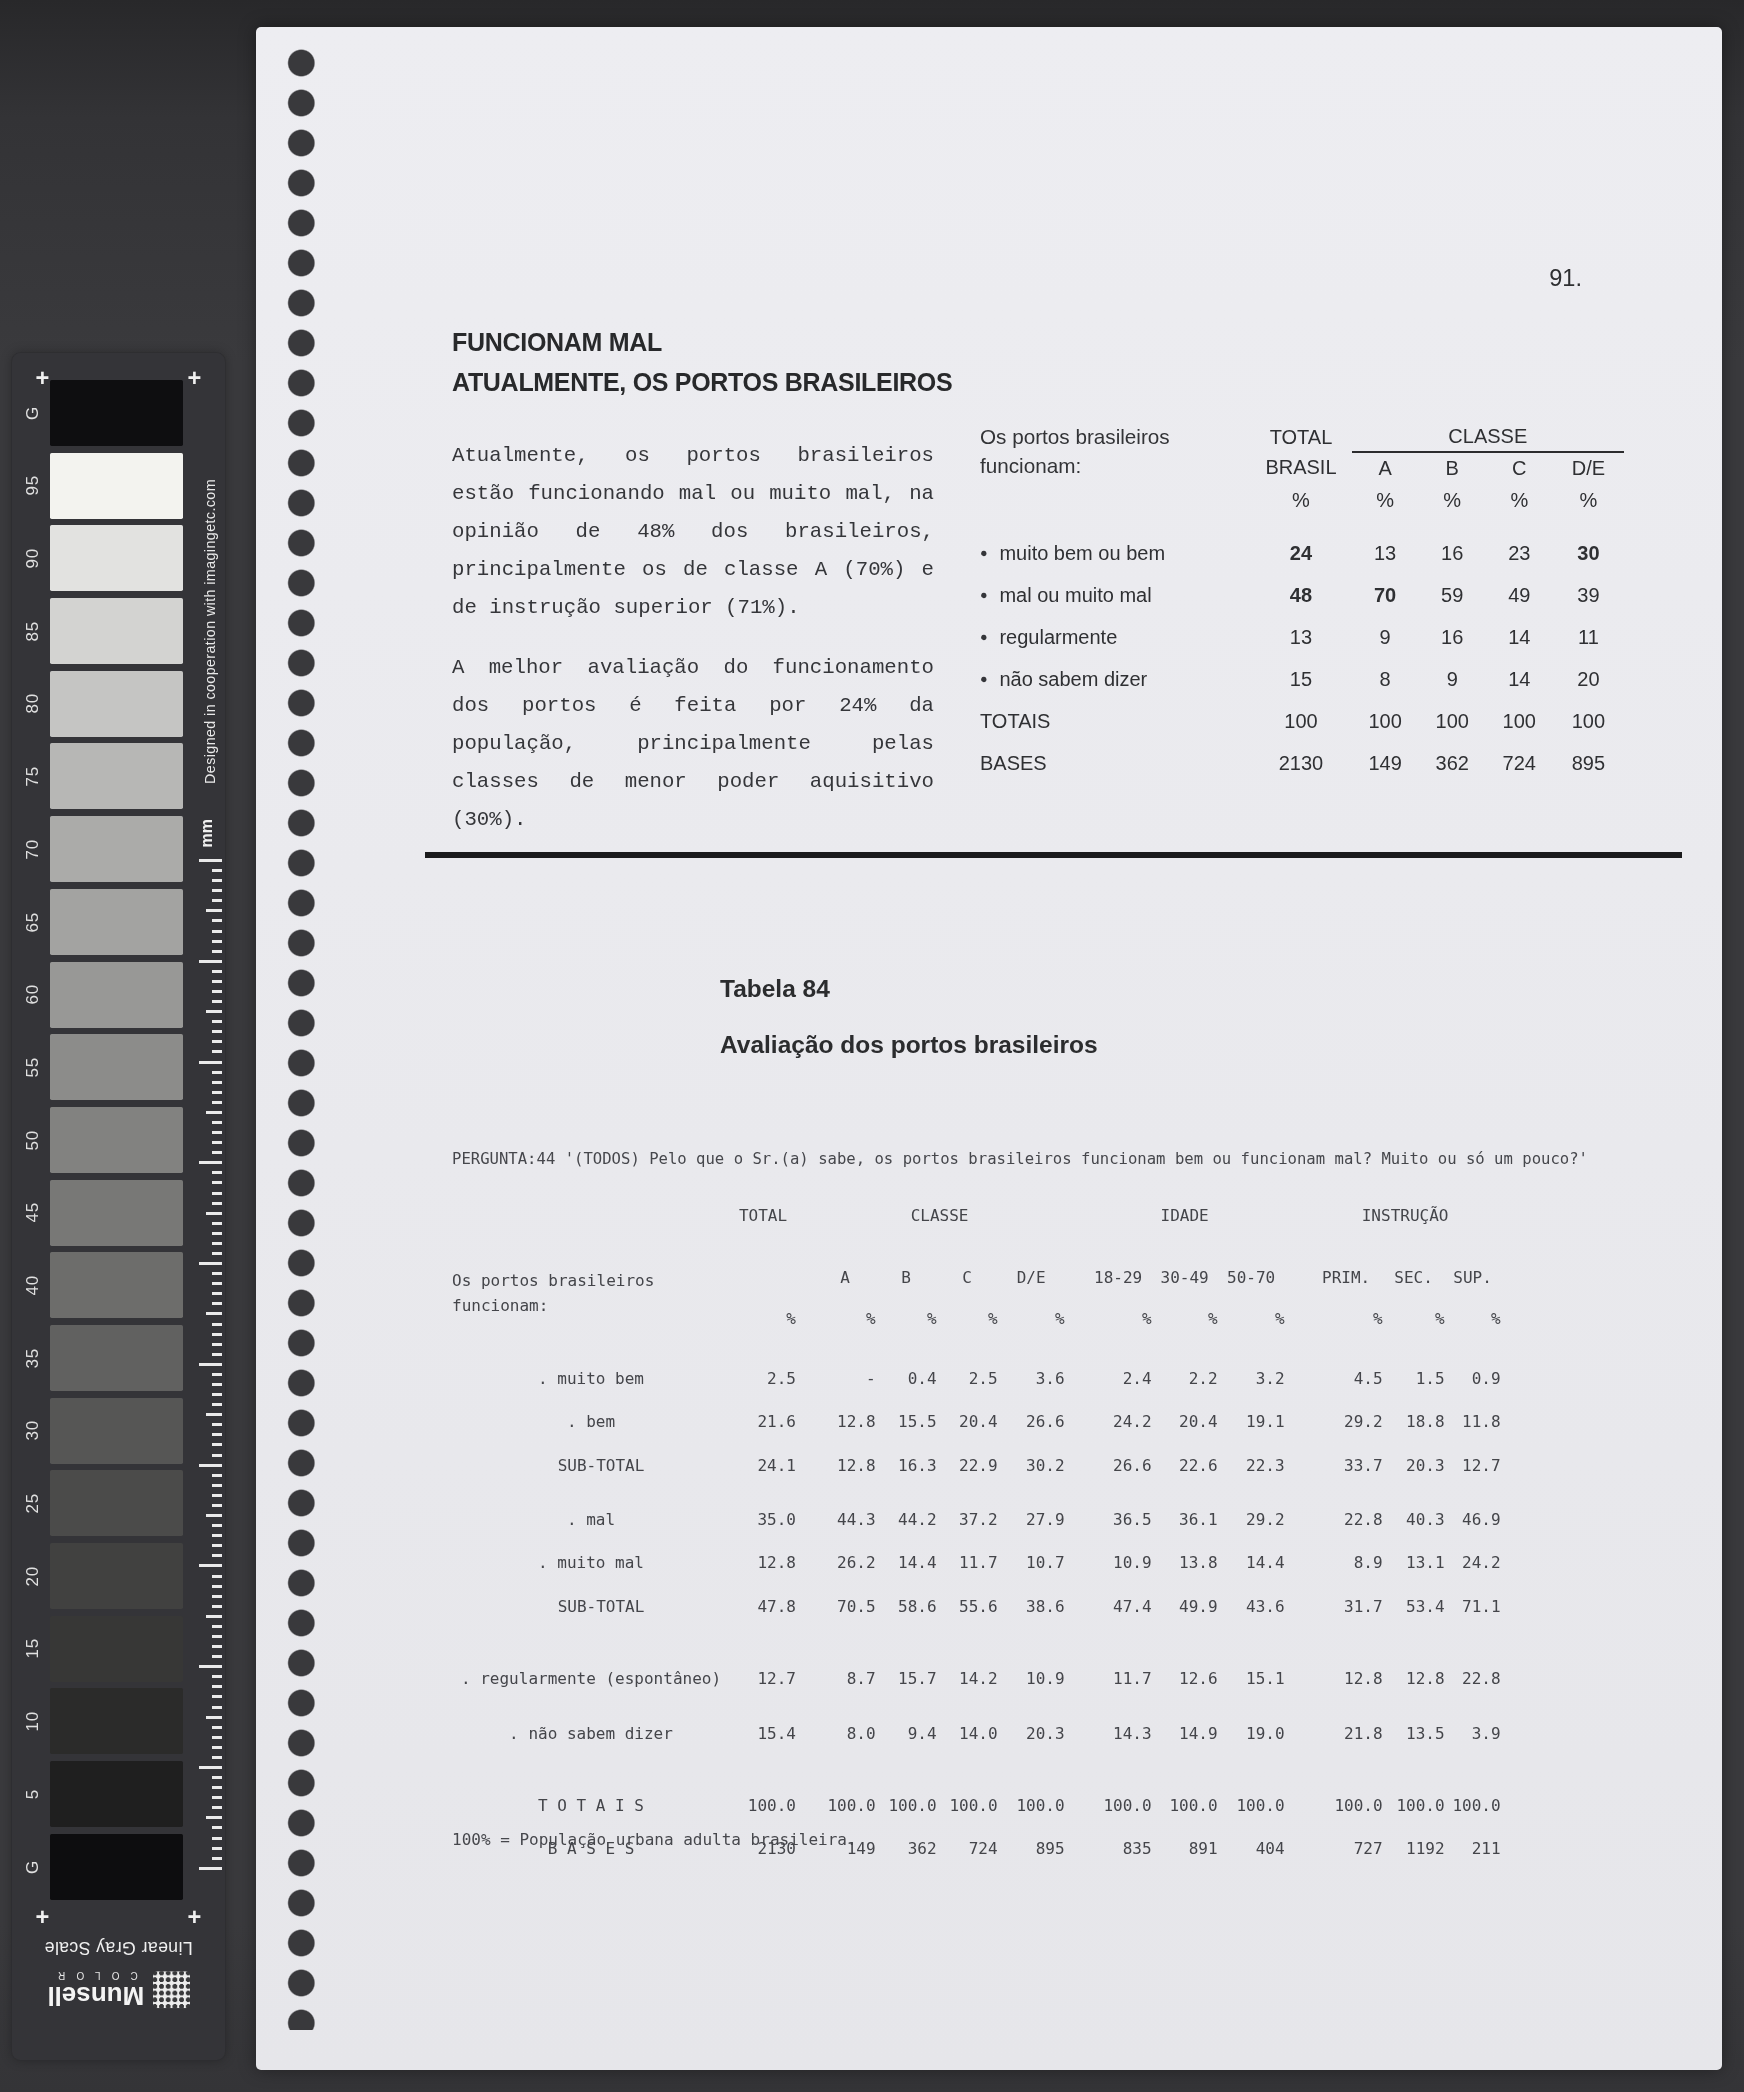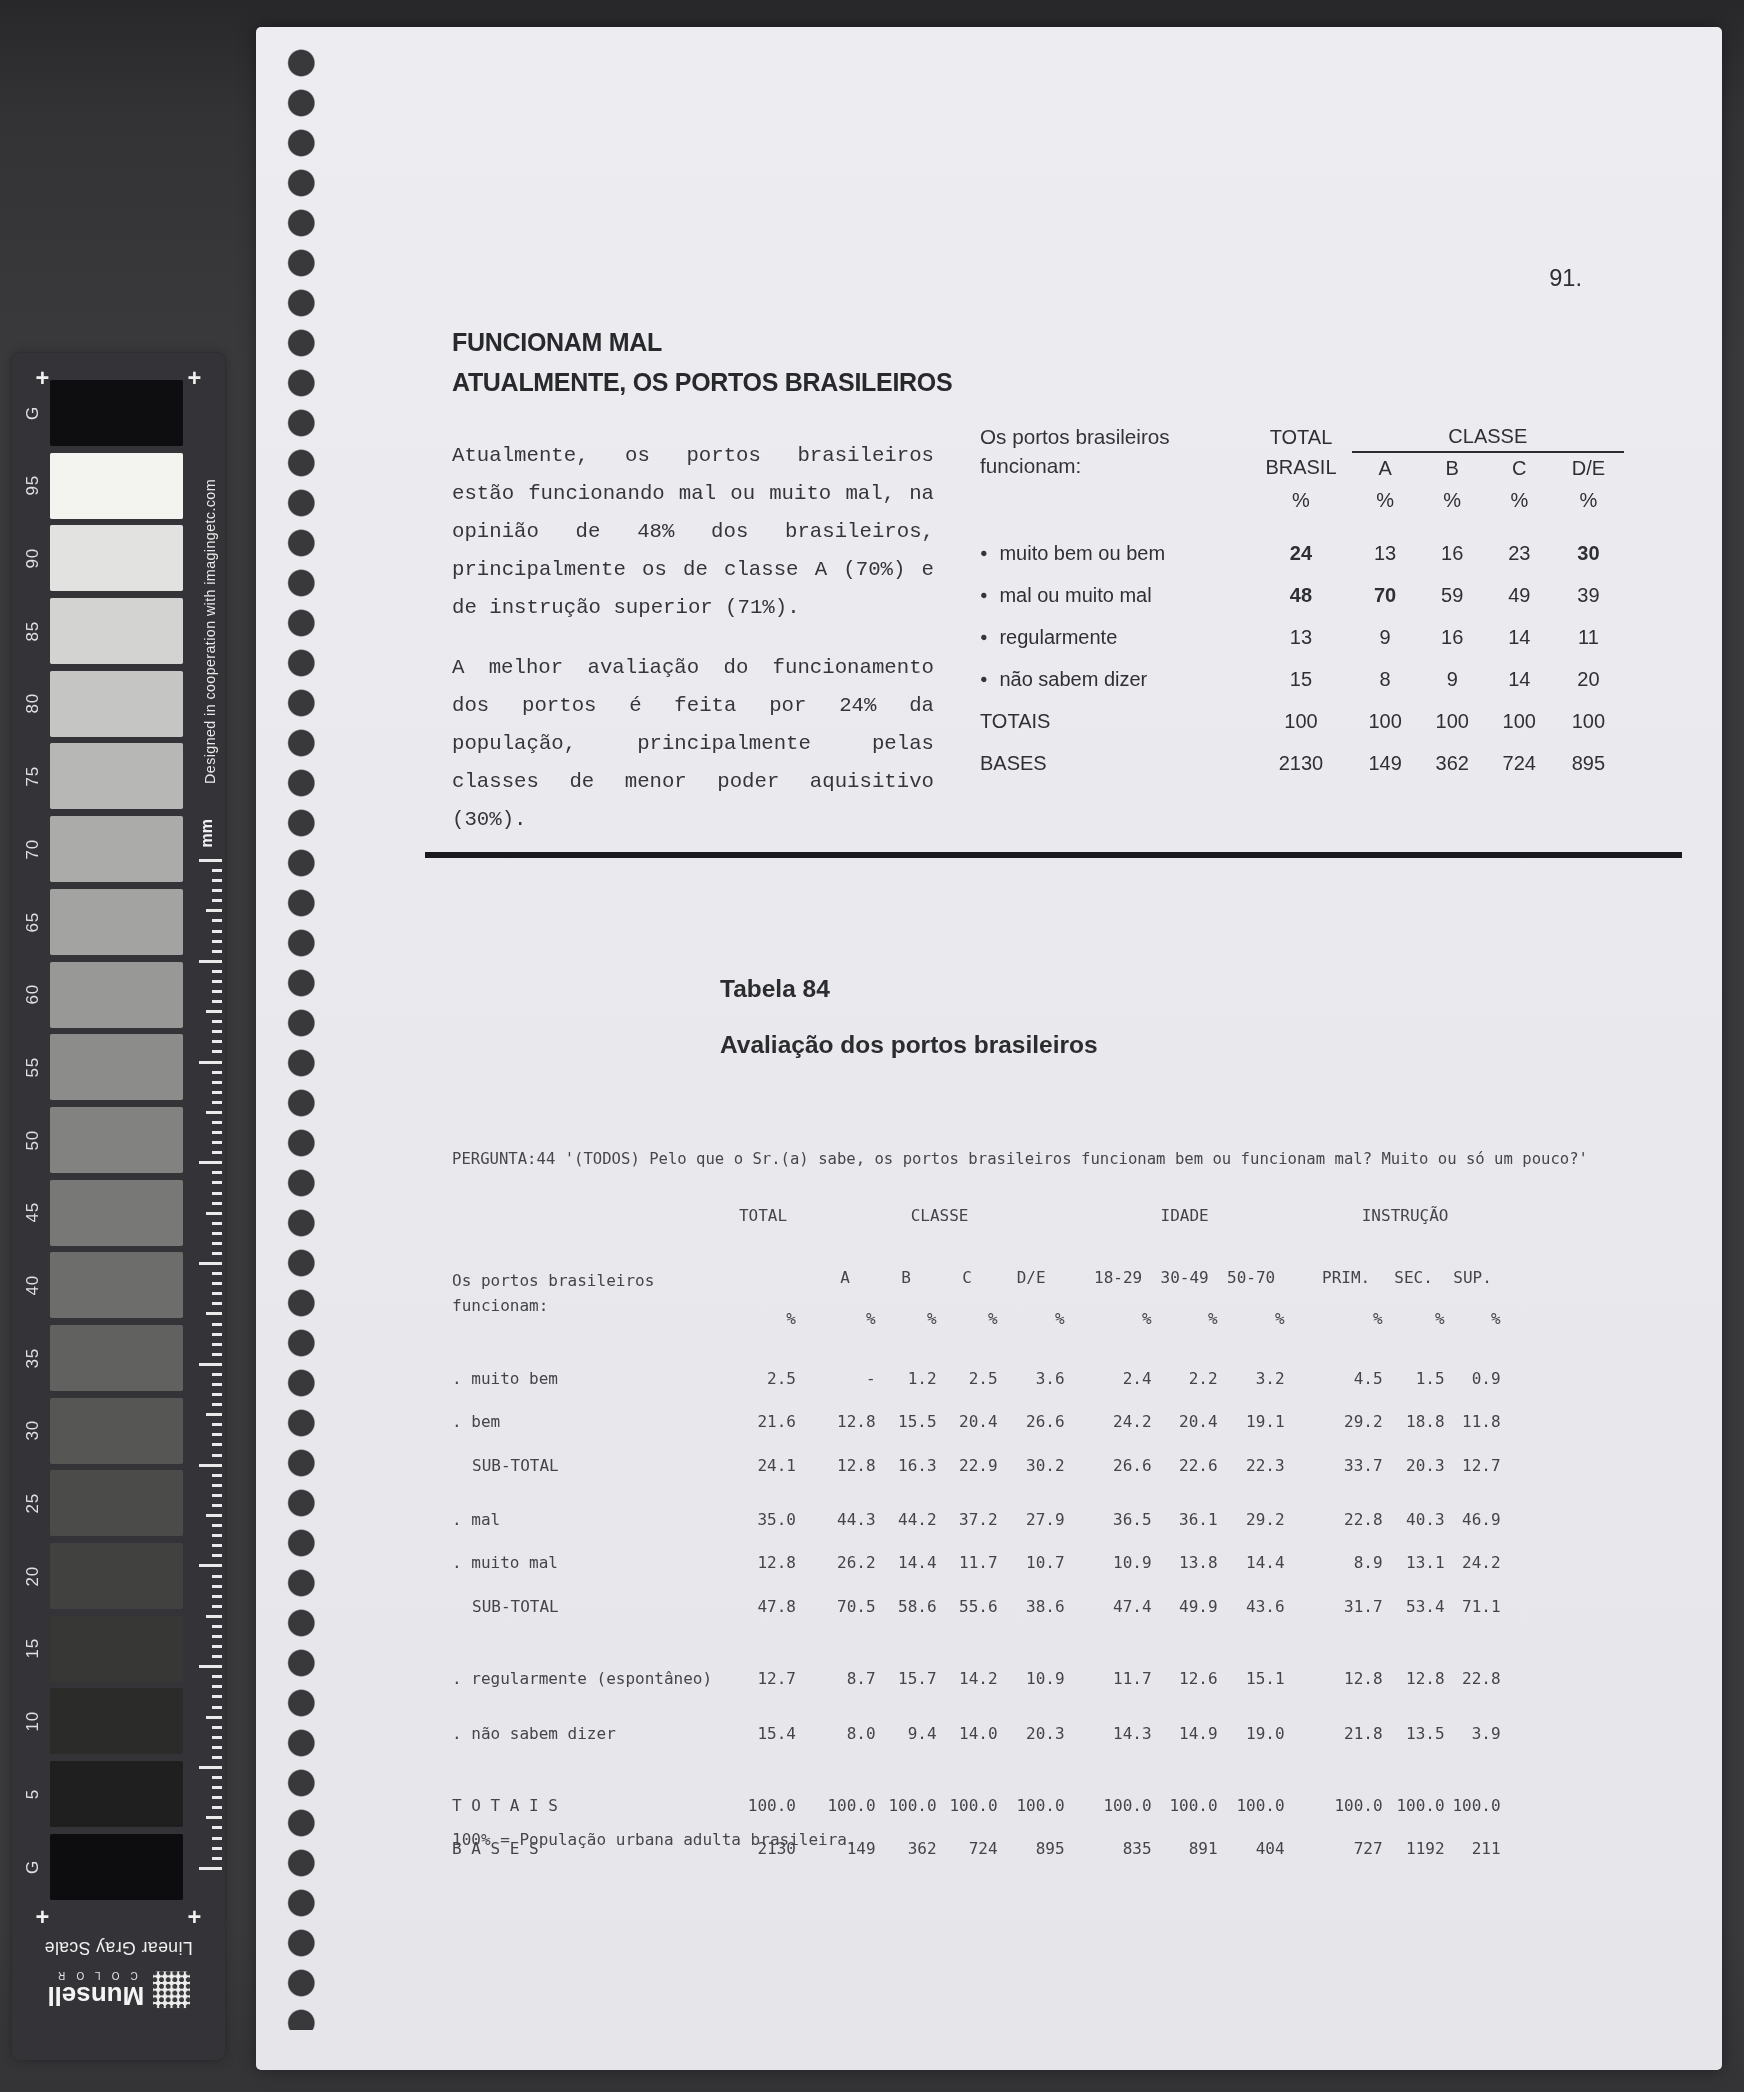--- a/index.html
+++ b/index.html
@@ -72,21 +72,21 @@
 
   .big-table{position:absolute;left:196px;top:1179px;font-family:"DejaVu Sans Mono",monospace;
              font-size:16px;color:#44454a;table-layout:fixed;}
   .big-table td,.big-table th{padding:0;font-weight:normal;white-space:nowrap;}
   .big-table thead th{text-align:center;}
   .big-table tr.groups td,.big-table tr.groups th{height:62px;vertical-align:top;}
   .big-table .stub{vertical-align:top;text-align:left;line-height:25px;}
   .big-table tr.cols th{height:29px;vertical-align:top;}
   .big-table tr.pct td{height:44px;text-align:right;vertical-align:top;padding-top:11.8px;}
   .big-table tbody td{height:35px;text-align:right;vertical-align:bottom;padding-bottom:8.4px;}
-  .big-table tbody td.lbl{text-align:left;}
+  .big-table tbody td.lbl{text-align:center;}
   .big-table tbody td.ind{padding-left:20px;}
   .big-table tbody tr.gs td{height:46px;}
   .big-table tbody tr.gm td{height:64px;}
   .footnote{position:absolute;left:196px;top:1803px;font-family:"DejaVu Sans Mono",monospace;font-size:16px;color:#46474c;}
 </style>
 </head>
 <body>
 
 <div class="scene">
 
@@ -515,21 +515,21 @@
             <td>%</td>
             <td>%</td>
           </tr>
         </thead>
       <tbody id="big-body">
           <tr>
             <td class="lbl">. muito bem</td>
             <td>2.5</td>
             <td></td>
             <td>-</td>
-            <td>1.2</td>
+            <td>0.4</td>
             <td>2.5</td>
             <td>3.6</td>
             <td></td>
             <td>2.4</td>
             <td>2.2</td>
             <td>3.2</td>
             <td></td>
             <td>4.5</td>
             <td>1.5</td>
             <td>0.9</td>

